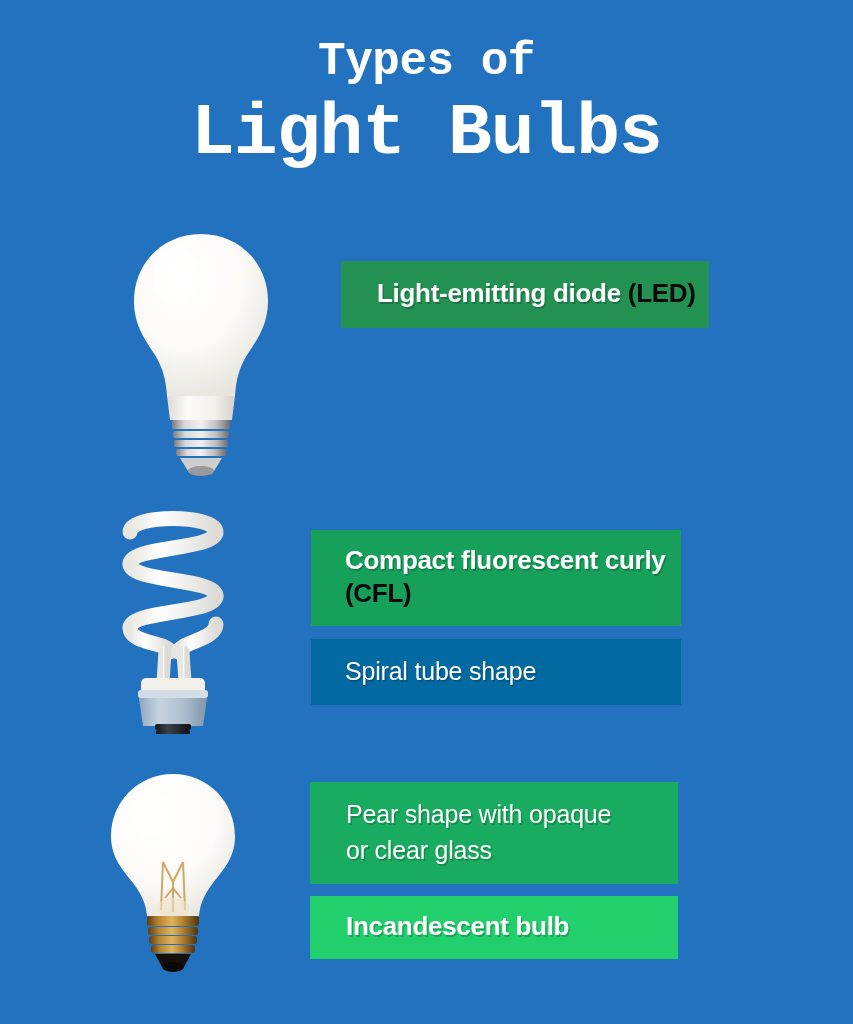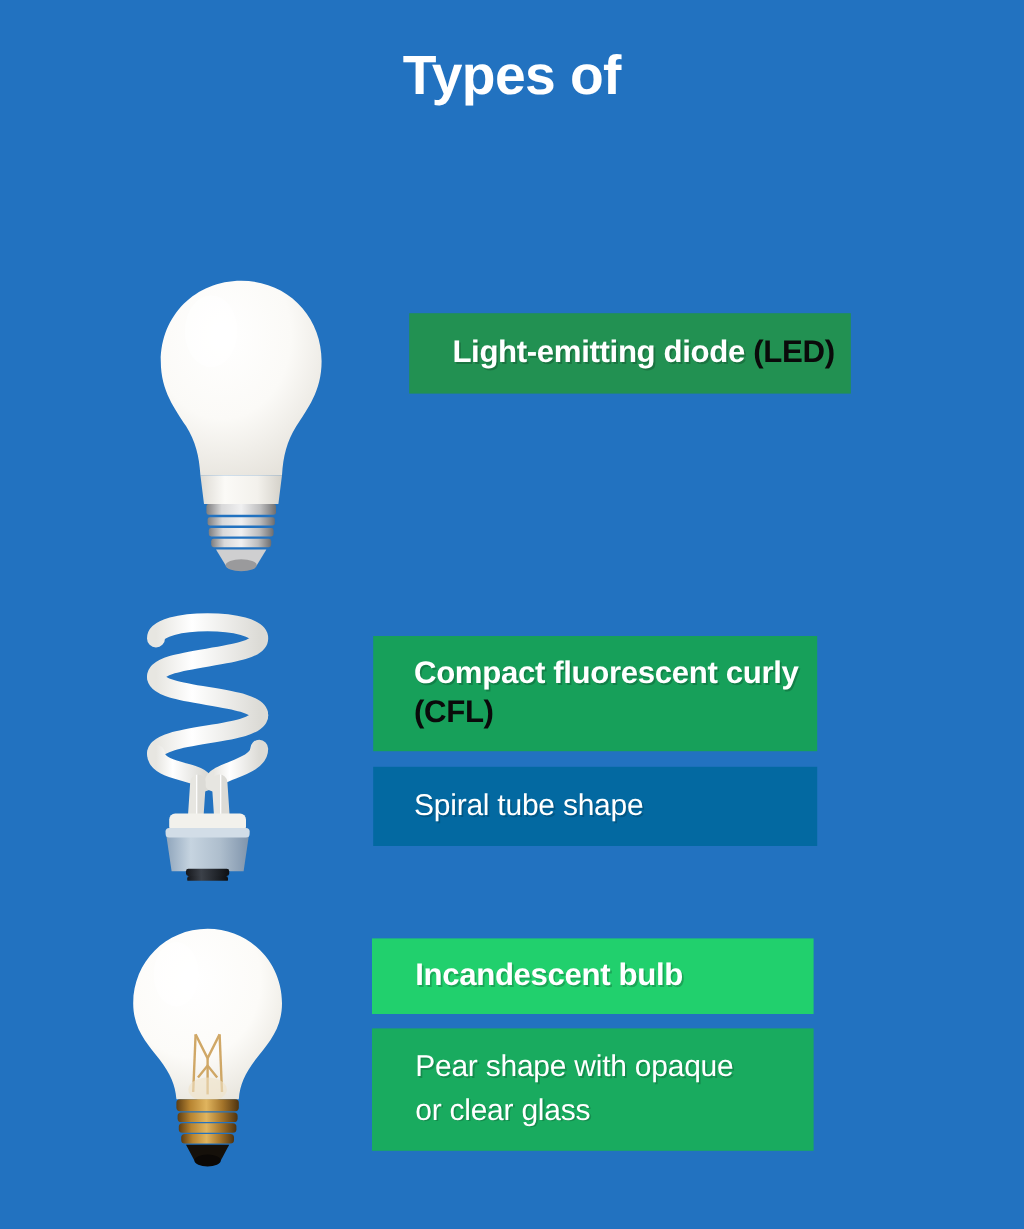--- a/index.html
+++ b/index.html
@@ -22,20 +22,21 @@
     height: 1024px;
   }
 
   
   .title-block {
     position: absolute;
     top: 34px;
     left: 0;
     width: 853px;
     text-align: center;
+    font-family: Liberation Mono, monospace;
   }
   .title-line1 {
     display: block;
     color: #ffffff;
     font-size: 46px;
     font-weight: bold;
     letter-spacing: -0.5px;
     line-height: 56px;
   }
   .title-line2 {
@@ -122,20 +123,21 @@
 
   svg { display: block; }
 </style>
 </head>
 <body>
 
 <div class="page">
 
   <div class="title-block">
     <span class="title-line1">Types of</span>
+    <span class="title-line2">Light Bulbs</span>
   </div>
 
   <div class="row row-1">
     <div class="bulb-cell">
       <svg width="150" height="250" viewBox="0 0 150 250">
         <defs>
           <radialGradient id="ledGlass" cx="38%" cy="28%" r="78%">
             <stop offset="0%" stop-color="#ffffff"></stop>
             <stop offset="55%" stop-color="#fbfaf7"></stop>
             <stop offset="100%" stop-color="#e6e3dc"></stop>
@@ -270,23 +272,23 @@
         <rect x="46" y="166" width="48" height="8" rx="3" fill="url(#incBrass)"></rect>
         <rect x="48" y="175" width="44" height="8" rx="3" fill="url(#incBrass)"></rect>
         <path d="M52 184 L88 184 L81 197 L59 197 Z" fill="#15100a"></path>
         <ellipse cx="70" cy="197" rx="11" ry="5" fill="#0b0806"></ellipse>
 
         <ellipse cx="44" cy="42" rx="19" ry="27" fill="#ffffff" opacity="0.5"></ellipse>
       </svg>
     </div>
 
     <div class="text-cell">
-      <div class="box g3-head">
-        <p class="heading-text"><span>Incandescent bulb</span><span class="abbr"></span></p>
-      </div>
       <div class="box g3-desc">
         <p class="desc-text">Pear shape with opaque</p>
         <p class="desc-text">or clear glass</p>
       </div>
+      <div class="box g3-head">
+        <p class="heading-text"><span>Incandescent bulb</span><span class="abbr"></span></p>
+      </div>
     </div>
   </div>
 
 </div>
 
 </body></html>

